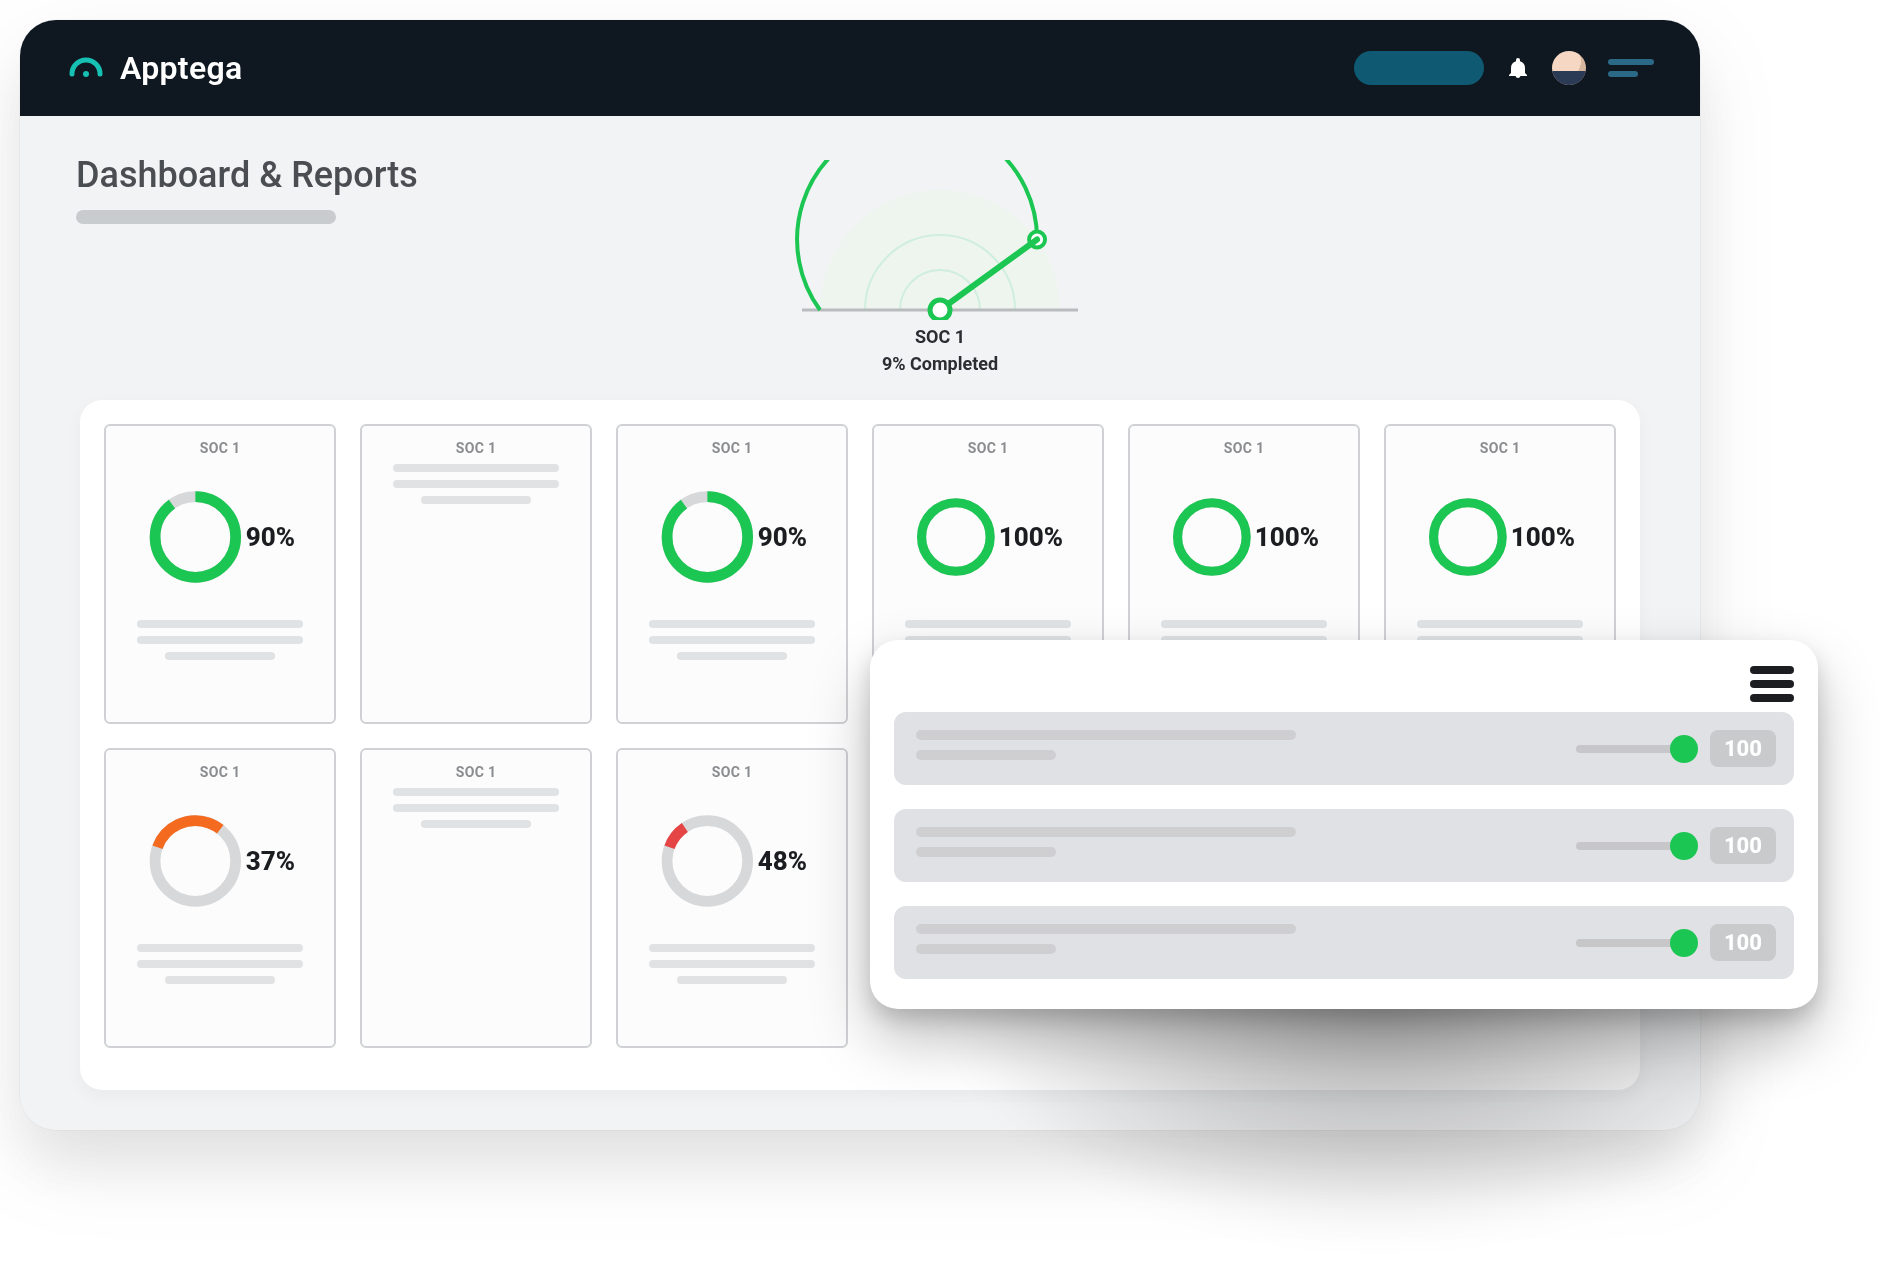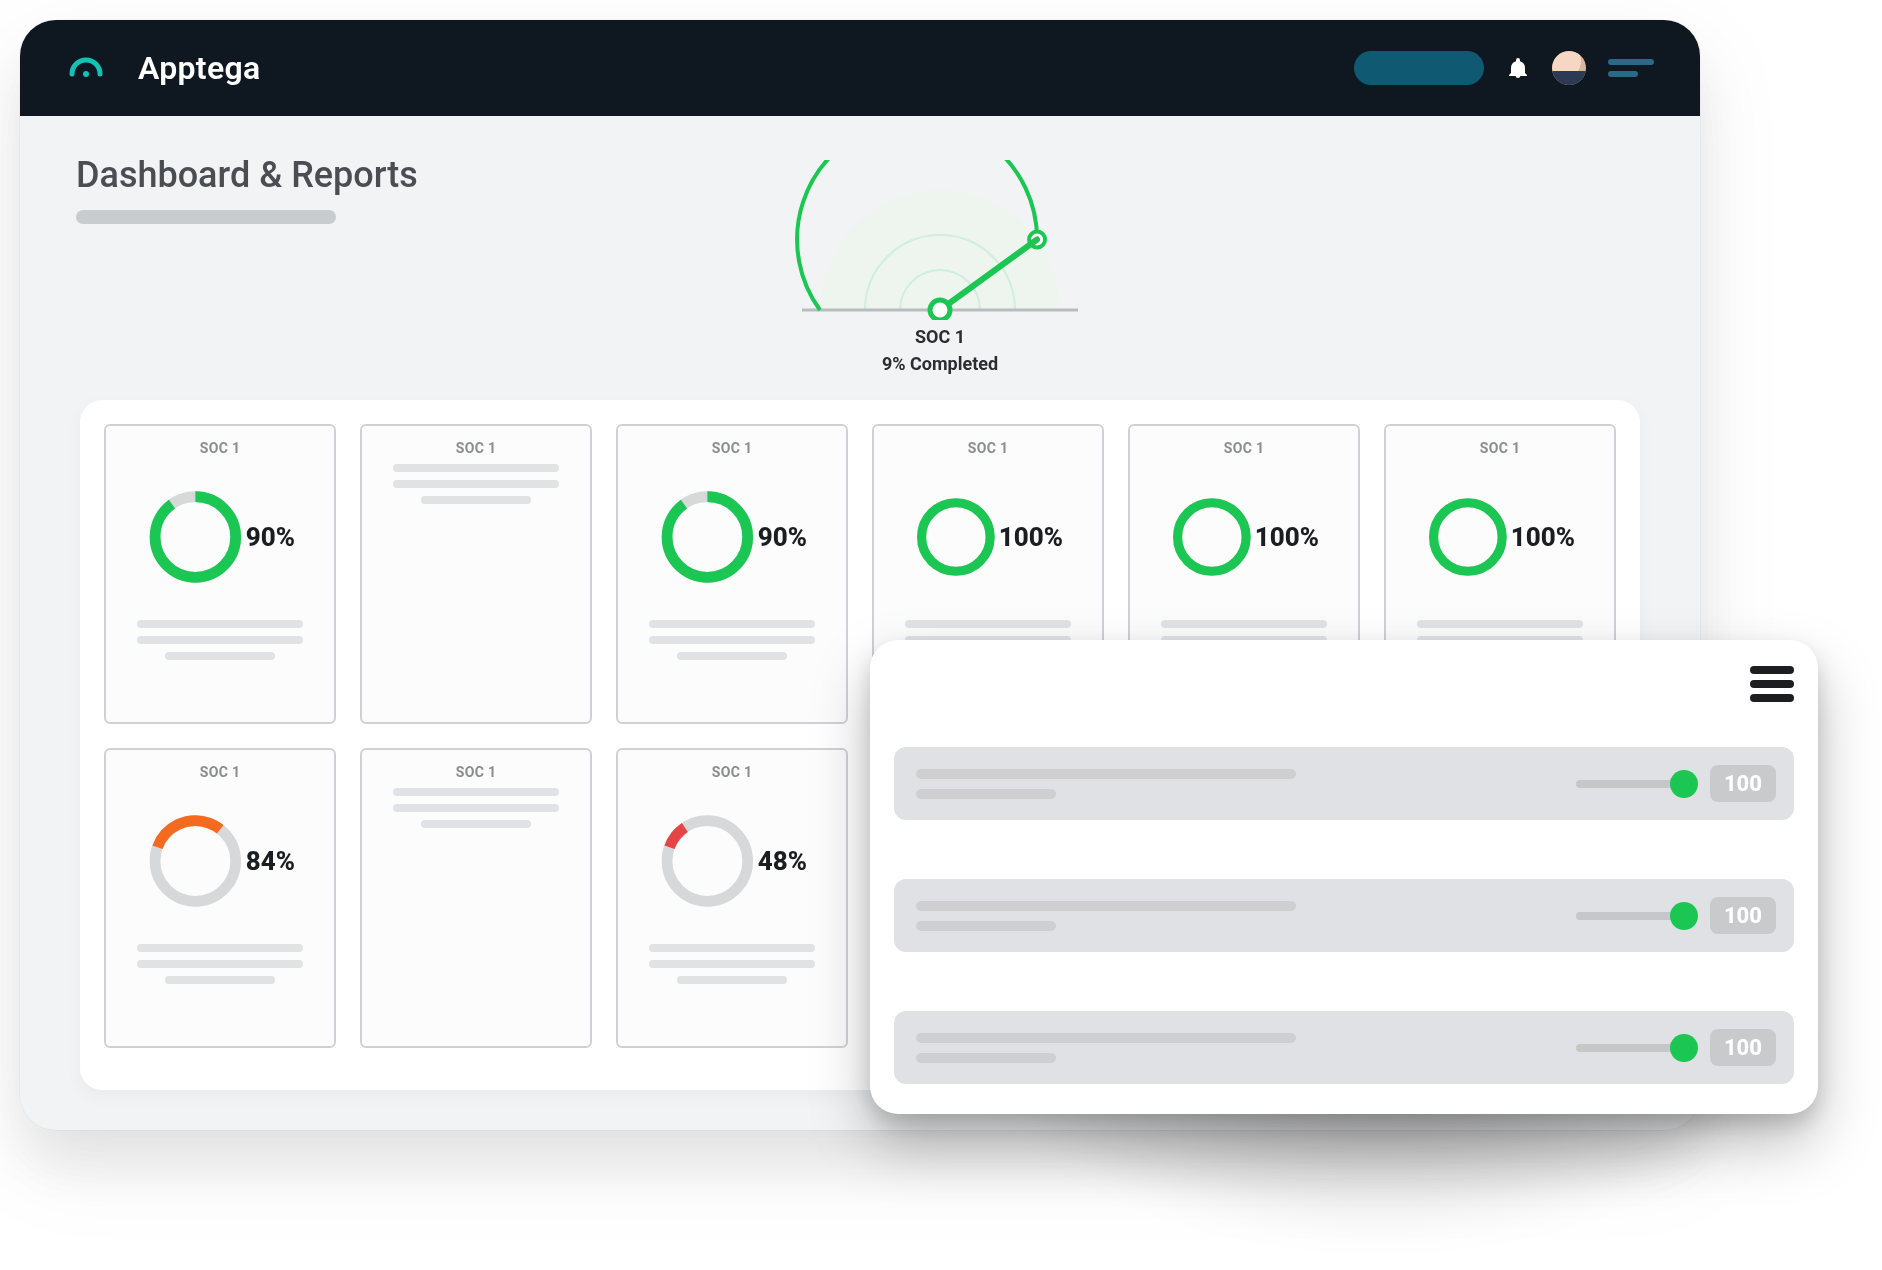--- a/index.html
+++ b/index.html
@@ -46,21 +46,21 @@
     filter:drop-shadow(0 30px 40px rgba(0,0,0,.08));
   }
   .topbar{
     height:96px;
     background:var(--header);
     display:flex;
     align-items:center;
     justify-content:space-between;
     padding:0 46px;
   }
-  .brand{display:flex;align-items:center;gap:32px;}
+  .brand{display:flex;align-items:center;gap:14px;}
   .brand .logo{display:inline-flex;}
   .brand .name{
     color:#fff; font-size:32px; font-weight:600; letter-spacing:.3px;
   }
   .topbar-right{display:flex;align-items:center;gap:22px;}
   .pill{
     width:130px;height:34px;border-radius:18px;background:var(--accent);
   }
   .bell{color:#fff;display:inline-flex;}
   .avatar{
@@ -127,21 +127,21 @@
     background:var(--card); border-radius:28px;
     box-shadow:var(--shadow);
     padding:26px 24px 30px;
   }
   .fp-head{display:flex;justify-content:flex-end;}
   .hamburger{display:inline-flex;flex-direction:column;gap:6px;cursor:pointer;}
   .hamburger span{display:block;width:44px;height:8px;border-radius:4px;background:#1b1d21;}
   .fp-list{display:flex;flex-direction:column;gap:24px;margin-top:10px;}
   .fp-item{
     background:var(--placeholder); border-radius:12px; padding:18px 18px 18px 22px;
-    display:flex; align-items:center; justify-content:space-between;margin-top:35px;
+    display:flex; align-items:flex-start; justify-content:space-between;
   }
   .fp-left{display:flex;flex-direction:column;gap:10px;}
   .fp-left .l1{width:380px;height:10px;border-radius:6px;background:#cfcfd2;}
   .fp-left .l2{width:140px;height:10px;border-radius:6px;background:#cfcfd2;}
   .fp-right{display:flex;align-items:center;gap:14px;}
   .slider{position:relative;width:120px;height:8px;background:#c7c7c9;border-radius:6px;}
   .slider .thumb{position:absolute;right:-2px;top:50%;transform:translateY(-50%);width:28px;height:28px;border-radius:50%;background:var(--green2);}
   .score-chip{background:#c9cacb;color:#fff;font-weight:800;font-size:22px;border-radius:8px;padding:6px 14px;}
   .float-shadow{
     position:absolute; left:940px; top:720px; width:880px; height:520px;
@@ -295,21 +295,21 @@
               </div>
             </div>
             <div class="tile">
       <div class="t-label">SOC 1</div>
       <div class="donut">
 
   <svg width="150" height="150" viewBox="0 0 150 150">
     <circle cx="75" cy="75" r="60" fill="none" stroke="#d7d8da" stroke-width="16"></circle>
     <circle cx="75" cy="75" r="60" fill="none" stroke="var(--orange)" stroke-width="16" stroke-dasharray="113.09733552923254 263.89378290154264" transform="rotate(200 75 75)"></circle>
   </svg>
-        <div class="pct">84%</div>
+        <div class="pct">37%</div>
       </div>
       <div class="skels">
                 <span></span>
                 <span></span>
                 <span></span>
               </div>
             </div>
             <div class="tile">
       <div class="t-label">SOC 1</div>
       <div class="skels">

